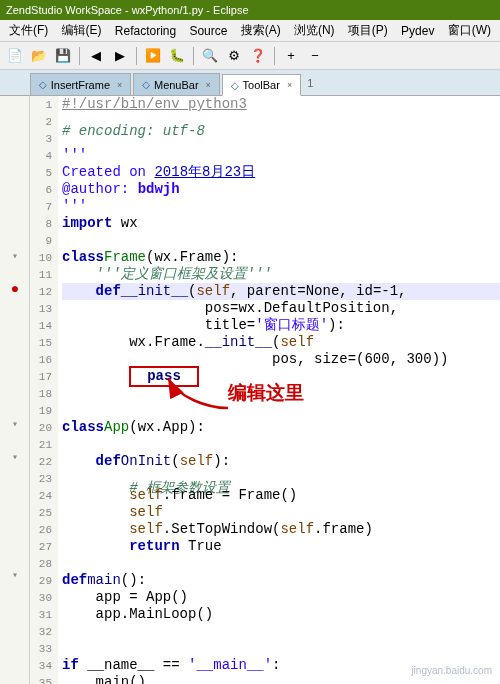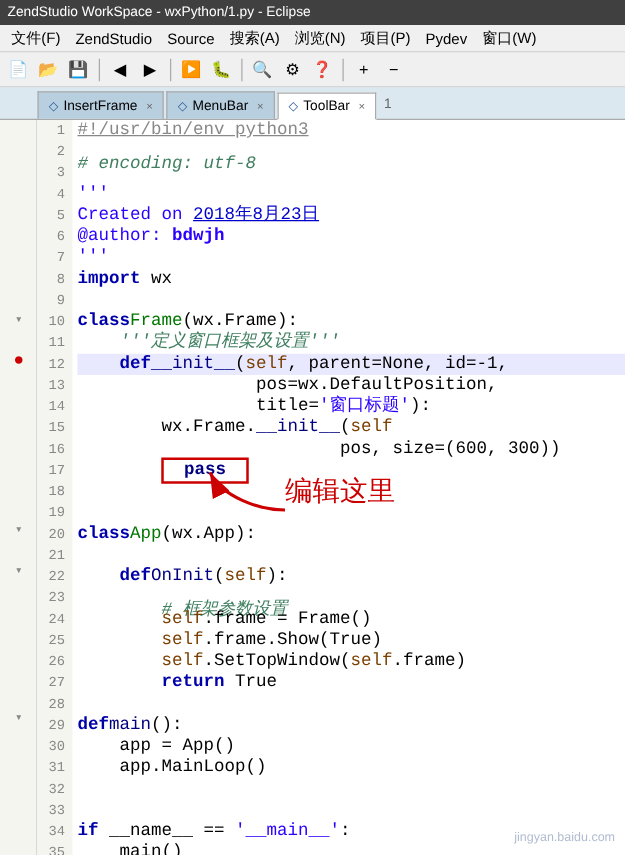--- a/index.html
+++ b/index.html
@@ -7,41 +7,42 @@
       width: 500px;
       height: 684px;
       font-family: 'Courier New', Courier, monospace;
       font-size: 12px;
       background: #f0f0f0;
       overflow: hidden;
     }
 
     
     .title-bar {
-      background: #404040;
+      background: #4d7c0f;
       color: #fff;
       font-family: 'Segoe UI', Arial, sans-serif;
       font-size: 11px;
       padding: 2px 6px;
       display: flex;
       align-items: center;
       height: 20px;
     }
 
     
     .menu-bar {
       background: #f0f0f0;
       font-family: 'Segoe UI', Arial, sans-serif;
       font-size: 12px;
       padding: 2px 4px;
       display: flex;
       align-items: center;
       gap: 2px;
       height: 22px;
       border-bottom: 1px solid #ccc;
+      justify-content: space-between;
     }
     .menu-item {
       padding: 1px 5px;
       cursor: pointer;
       color: #000;
     }
 
     
     .toolbar {
       background: #f0f0f0;
@@ -218,21 +219,22 @@
   </style>
 </head>
 <body>
 
 <div class="title-bar">
   <span>ZendStudio WorkSpace - wxPython/1.py - Eclipse</span>
 </div>
 
 <div class="menu-bar">
   <span class="menu-item">文件(F)</span>
-  <span class="menu-item">ZendStudio</span>
+  <span class="menu-item">编辑(E)</span>
+  <span class="menu-item">Refactoring</span>
   <span class="menu-item">Source</span>
   <span class="menu-item">搜索(A)</span>
   <span class="menu-item">浏览(N)</span>
   <span class="menu-item">项目(P)</span>
   <span class="menu-item">Pydev</span>
   <span class="menu-item">窗口(W)</span>
 </div>
 
 <div class="toolbar">
   <button class="tb-btn" title="New">📄</button>
@@ -412,21 +414,21 @@
         <div class="code-line">
           <span>&nbsp;&nbsp;&nbsp;&nbsp;</span><span class="kw2">def</span> <span class="fn">OnInit</span><span class="normal">(</span><span class="self-kw">self</span><span class="normal">):</span>
         </div>
         <div class="code-line">
           <span>&nbsp;&nbsp;&nbsp;&nbsp;&nbsp;&nbsp;&nbsp;&nbsp;</span><span class="cm"># 框架参数设置</span>
         </div>
         <div class="code-line">
           <span>&nbsp;&nbsp;&nbsp;&nbsp;&nbsp;&nbsp;&nbsp;&nbsp;</span><span class="self-kw">self</span><span class="normal">.frame = Frame()</span>
         </div>
         <div class="code-line">
-          <span>&nbsp;&nbsp;&nbsp;&nbsp;&nbsp;&nbsp;&nbsp;&nbsp;</span><span class="self-kw">self</span><span class="normal">.frame.Show(True)</span>
+          <span>&nbsp;&nbsp;&nbsp;&nbsp;&nbsp;&nbsp;&nbsp;&nbsp;</span><span class="self-kw">self</span>
         </div>
         <div class="code-line">
           <span>&nbsp;&nbsp;&nbsp;&nbsp;&nbsp;&nbsp;&nbsp;&nbsp;</span><span class="self-kw">self</span><span class="normal">.SetTopWindow(</span><span class="self-kw">self</span><span class="normal">.frame)</span>
         </div>
         <div class="code-line">
           <span>&nbsp;&nbsp;&nbsp;&nbsp;&nbsp;&nbsp;&nbsp;&nbsp;</span><span class="kw2">return</span><span class="normal"> True</span>
         </div>
         <div class="code-line">&nbsp;</div>
         <div class="code-line">
           <span class="kw2">def</span> <span class="fn">main</span><span class="normal">():</span>
@@ -449,21 +451,21 @@
         <div style="position:absolute; top:272px; left:100px; display:flex; align-items:center; pointer-events:none;">
 
           <svg width="80" height="50" viewBox="0 0 80 50">
             <defs>
               <marker id="arrowhead" markerWidth="8" markerHeight="6" refX="8" refY="3" orient="auto">
                 <polygon points="0 0, 8 3, 0 6" fill="#cc0000"></polygon>
               </marker>
             </defs>
             <path d="M70,40 C50,40 20,30 10,10" stroke="#cc0000" stroke-width="2.5" fill="none" marker-end="url(#arrowhead)"></path>
           </svg>
-          <span style="font-family:'SimHei','Microsoft YaHei',sans-serif; font-size:22px; font-weight:normal; color:#cc0000; margin-left:-10px; white-space:nowrap;">编辑这里</span>
+          <span style="font-family:'SimHei','Microsoft YaHei',sans-serif; font-size:19px; font-weight:bold; color:#cc0000; margin-left:-10px; white-space:nowrap;">编辑这里</span>
         </div>
 
       </div>
     </div>
   </div>
 </div>
 
 <div class="watermark">jingyan.baidu.com</div>
 
 </body></html>

